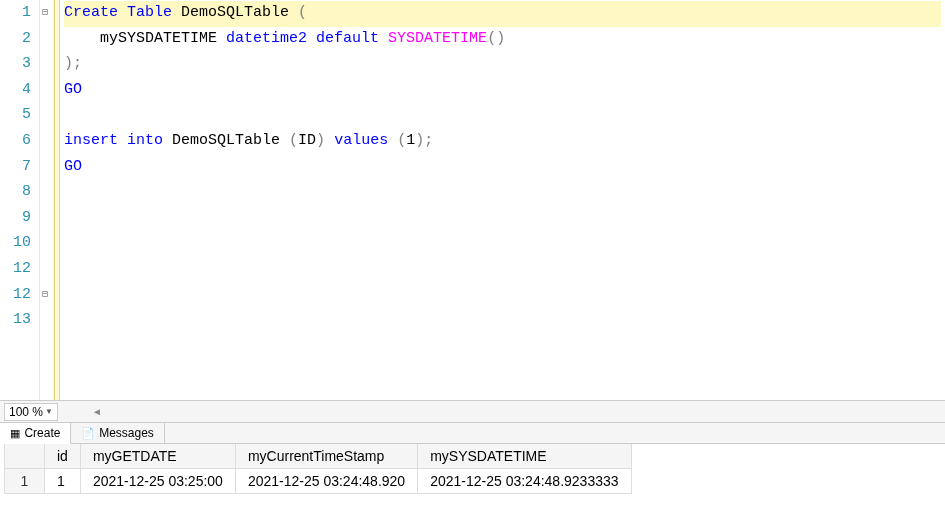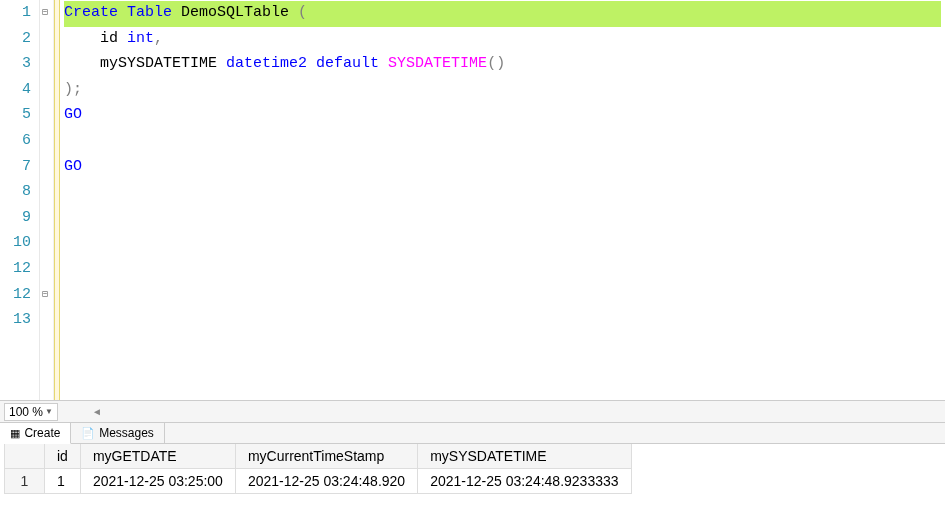--- a/index.html
+++ b/index.html
@@ -56,21 +56,21 @@
       padding: 1px 4px;
       background: #fff;
       position: relative;
     }
     .code-line {
       line-height: 1.6;
       height: 25.6px;
       white-space: pre;
     }
     .code-line.highlight {
-      background: #bef264;
+      background: #fef9c3;
       font-family: Liberation Mono, monospace;
     }
     .kw { color: #0000ff; }
     .func { color: #ff00ff; }
     .ident { color: #000; }
     .paren { color: #808080; }
     
     .zoom-bar {
       display: flex;
       align-items: center;
@@ -177,25 +177,25 @@
       <div class="gutter-line">12</div>
       <div class="gutter-line">13</div>
     </div>
   <div class="fold-gutter" id="fold-gutter">
       <div class="fold-marker" style="top: 0px;">⊟</div>
       <div class="fold-marker" style="top: 281.6px;">⊟</div>
     </div>
   <div class="indent-bar"></div>
   <div class="code-area" id="code-area">
       <div class="code-line highlight"><span class="kw">Create</span><span> </span><span class="kw">Table</span><span class="ident"> DemoSQLTable </span><span class="paren">(</span></div>
-      <div class="code-line"><span class="ident">    id </span><span class="kw">int</span><span class="paren">,</span></div>
       <div class="code-line"><span class="ident">    mySYSDATETIME </span><span class="kw">datetime2</span><span> </span><span class="kw">default</span><span> </span><span class="func">SYSDATETIME</span><span class="paren">()</span></div>
       <div class="code-line"><span class="paren">);</span></div>
       <div class="code-line"><span class="kw">GO</span></div>
       <div class="code-line"></div>
+      <div class="code-line"><span class="kw">insert</span><span> </span><span class="kw">into</span><span class="ident"> DemoSQLTable </span><span class="paren">(</span><span class="ident">ID</span><span class="paren">)</span><span> </span><span class="kw">values</span><span> </span><span class="paren">(</span><span class="ident">1</span><span class="paren">);</span></div>
       <div class="code-line"><span class="kw">GO</span></div>
       <div class="code-line"></div>
       <div class="code-line"></div>
     </div>
 </div>
 
 <div class="zoom-bar">
   <div class="zoom-dropdown">
     <span>100 %</span>
     <span class="zoom-chevron">▼</span>

